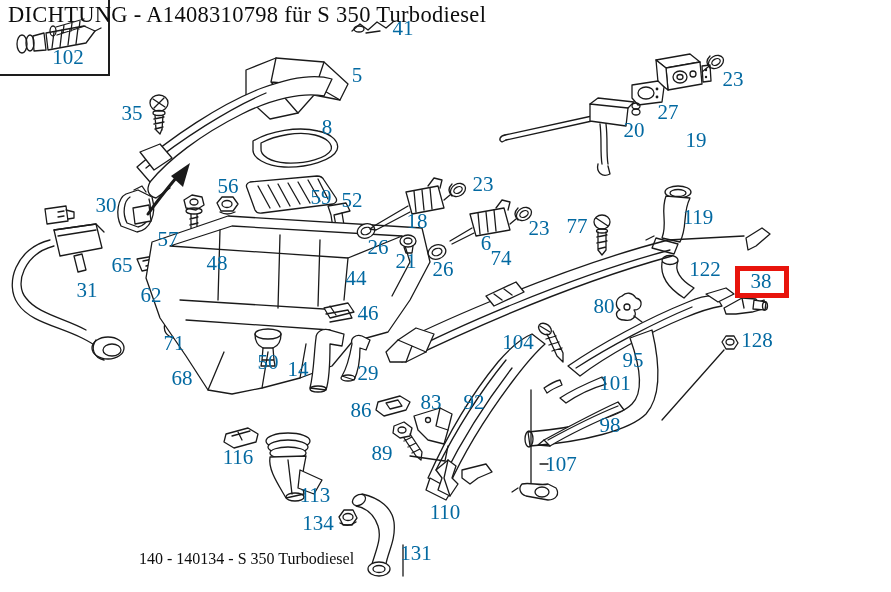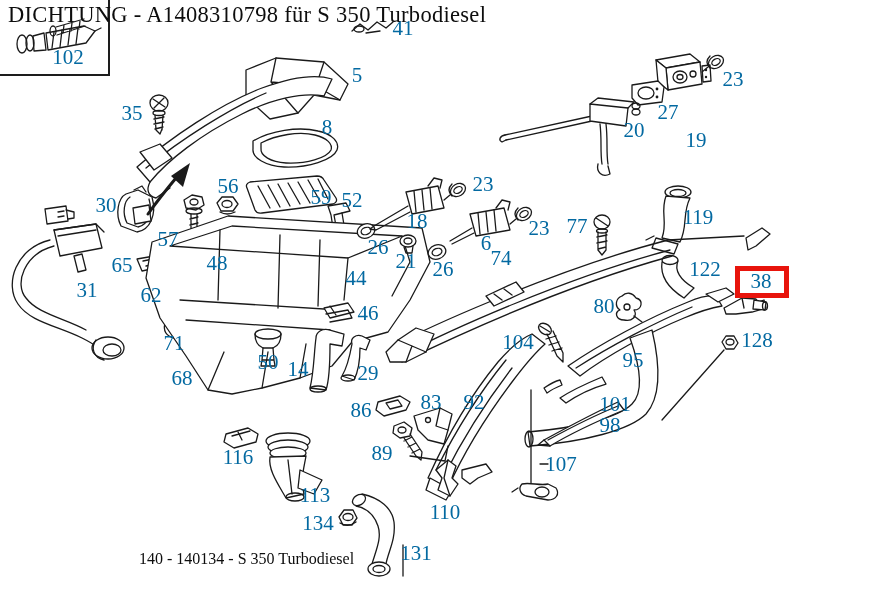--- a/index.html
+++ b/index.html
@@ -431,21 +431,21 @@
       <div class="part-label" style="left: 356px; top: 278px;">44</div>
       <div class="part-label" style="left: 604px; top: 306px;">80</div>
       <div class="part-label" style="left: 757px; top: 340px;">128</div>
       <div class="part-label" style="left: 174px; top: 343px;">71</div>
       <div class="part-label" style="left: 518px; top: 342px;">104</div>
       <div class="part-label" style="left: 268px; top: 362px;">50</div>
       <div class="part-label" style="left: 298px; top: 369px;">14</div>
       <div class="part-label" style="left: 368px; top: 373px;">29</div>
       <div class="part-label" style="left: 633px; top: 360px;">95</div>
       <div class="part-label" style="left: 182px; top: 378px;">68</div>
-      <div class="part-label" style="left: 615px; top: 404px; text-align: center;">101</div>
+      <div class="part-label" style="left: 615px; top: 383px; text-align: center;">101</div>
       <div class="part-label" style="left: 368px; top: 313px;">46</div>
       <div class="part-label" style="left: 361px; top: 410px;">86</div>
       <div class="part-label" style="left: 474px; top: 402px;">92</div>
       <div class="part-label" style="left: 610px; top: 425px;">98</div>
       <div class="part-label" style="left: 431px; top: 402px;">83</div>
       <div class="part-label" style="left: 238px; top: 457px;">116</div>
       <div class="part-label" style="left: 315px; top: 451px; margin-top: 44px;">113</div>
       <div class="part-label" style="left: 382px; top: 453px;">89</div>
       <div class="part-label" style="left: 561px; top: 464px;">107</div>
       <div class="part-label" style="left: 445px; top: 512px;">110</div>

